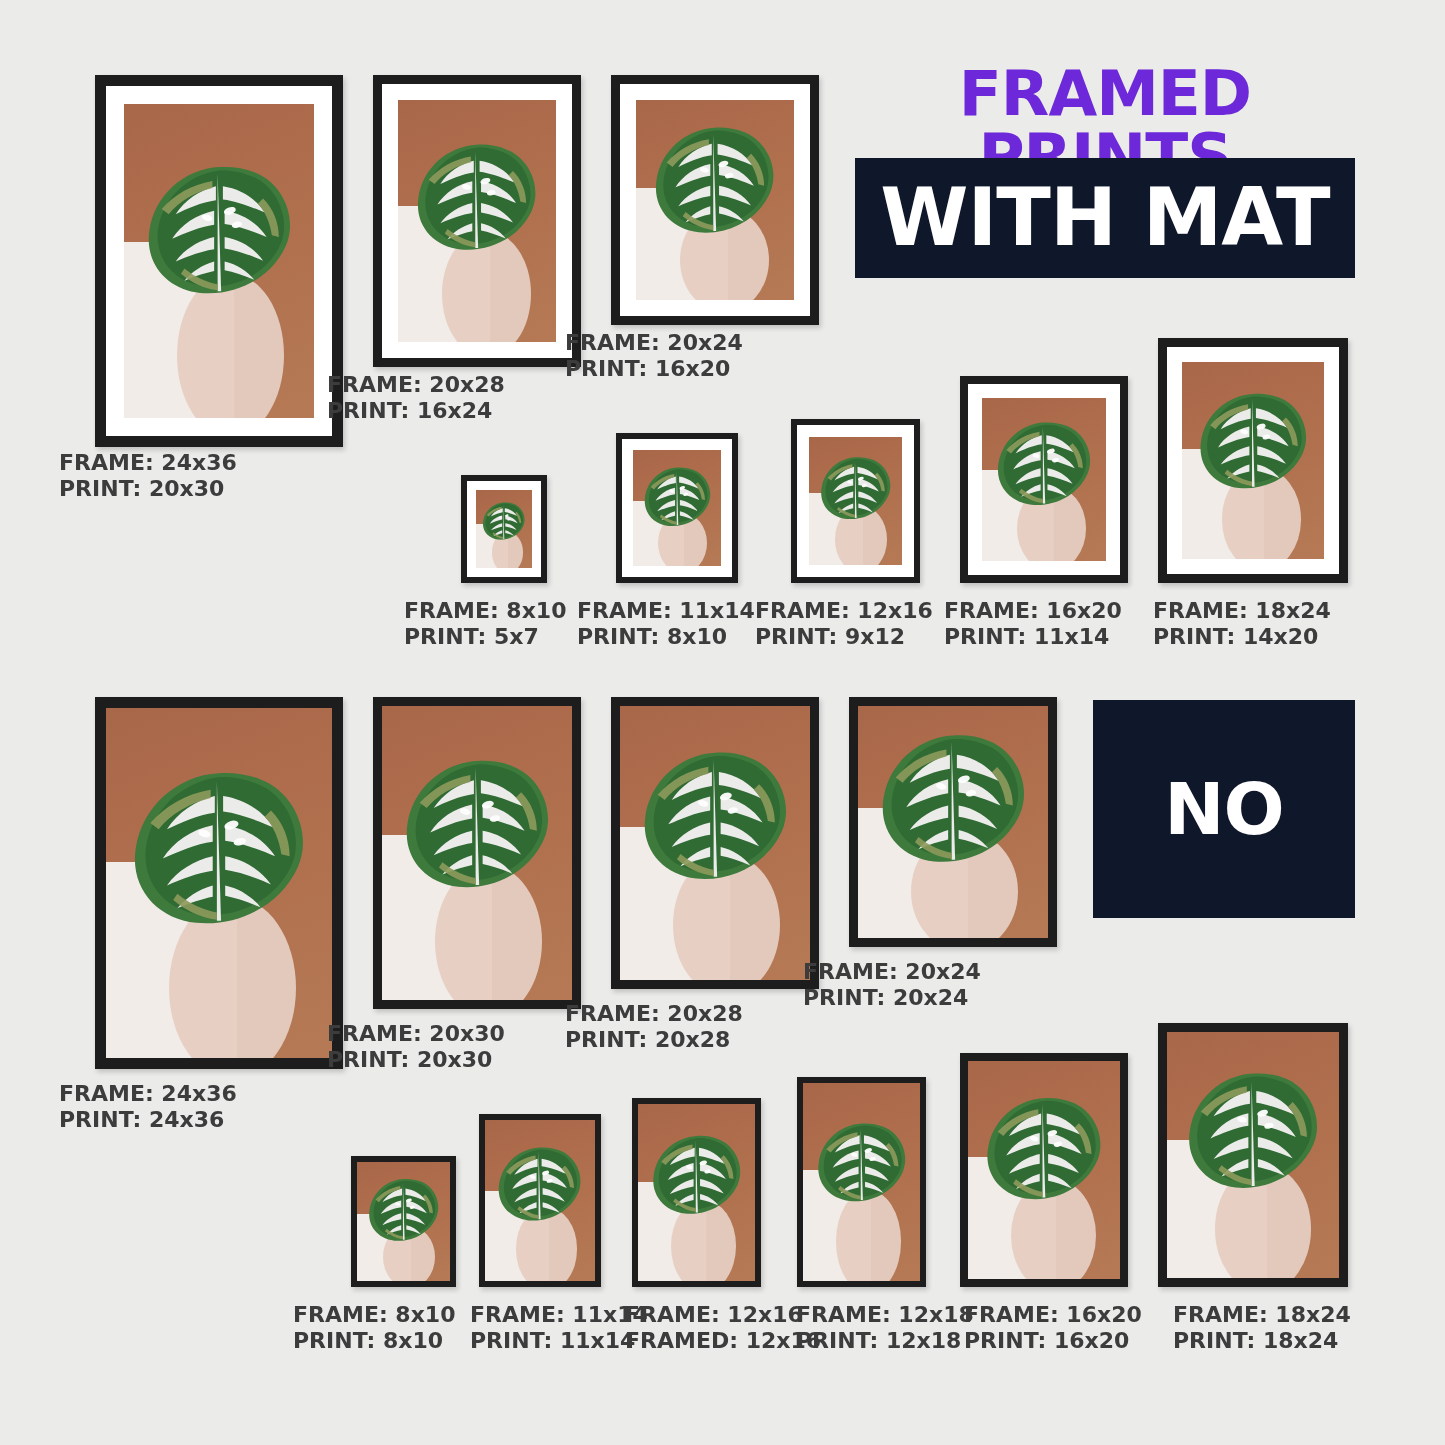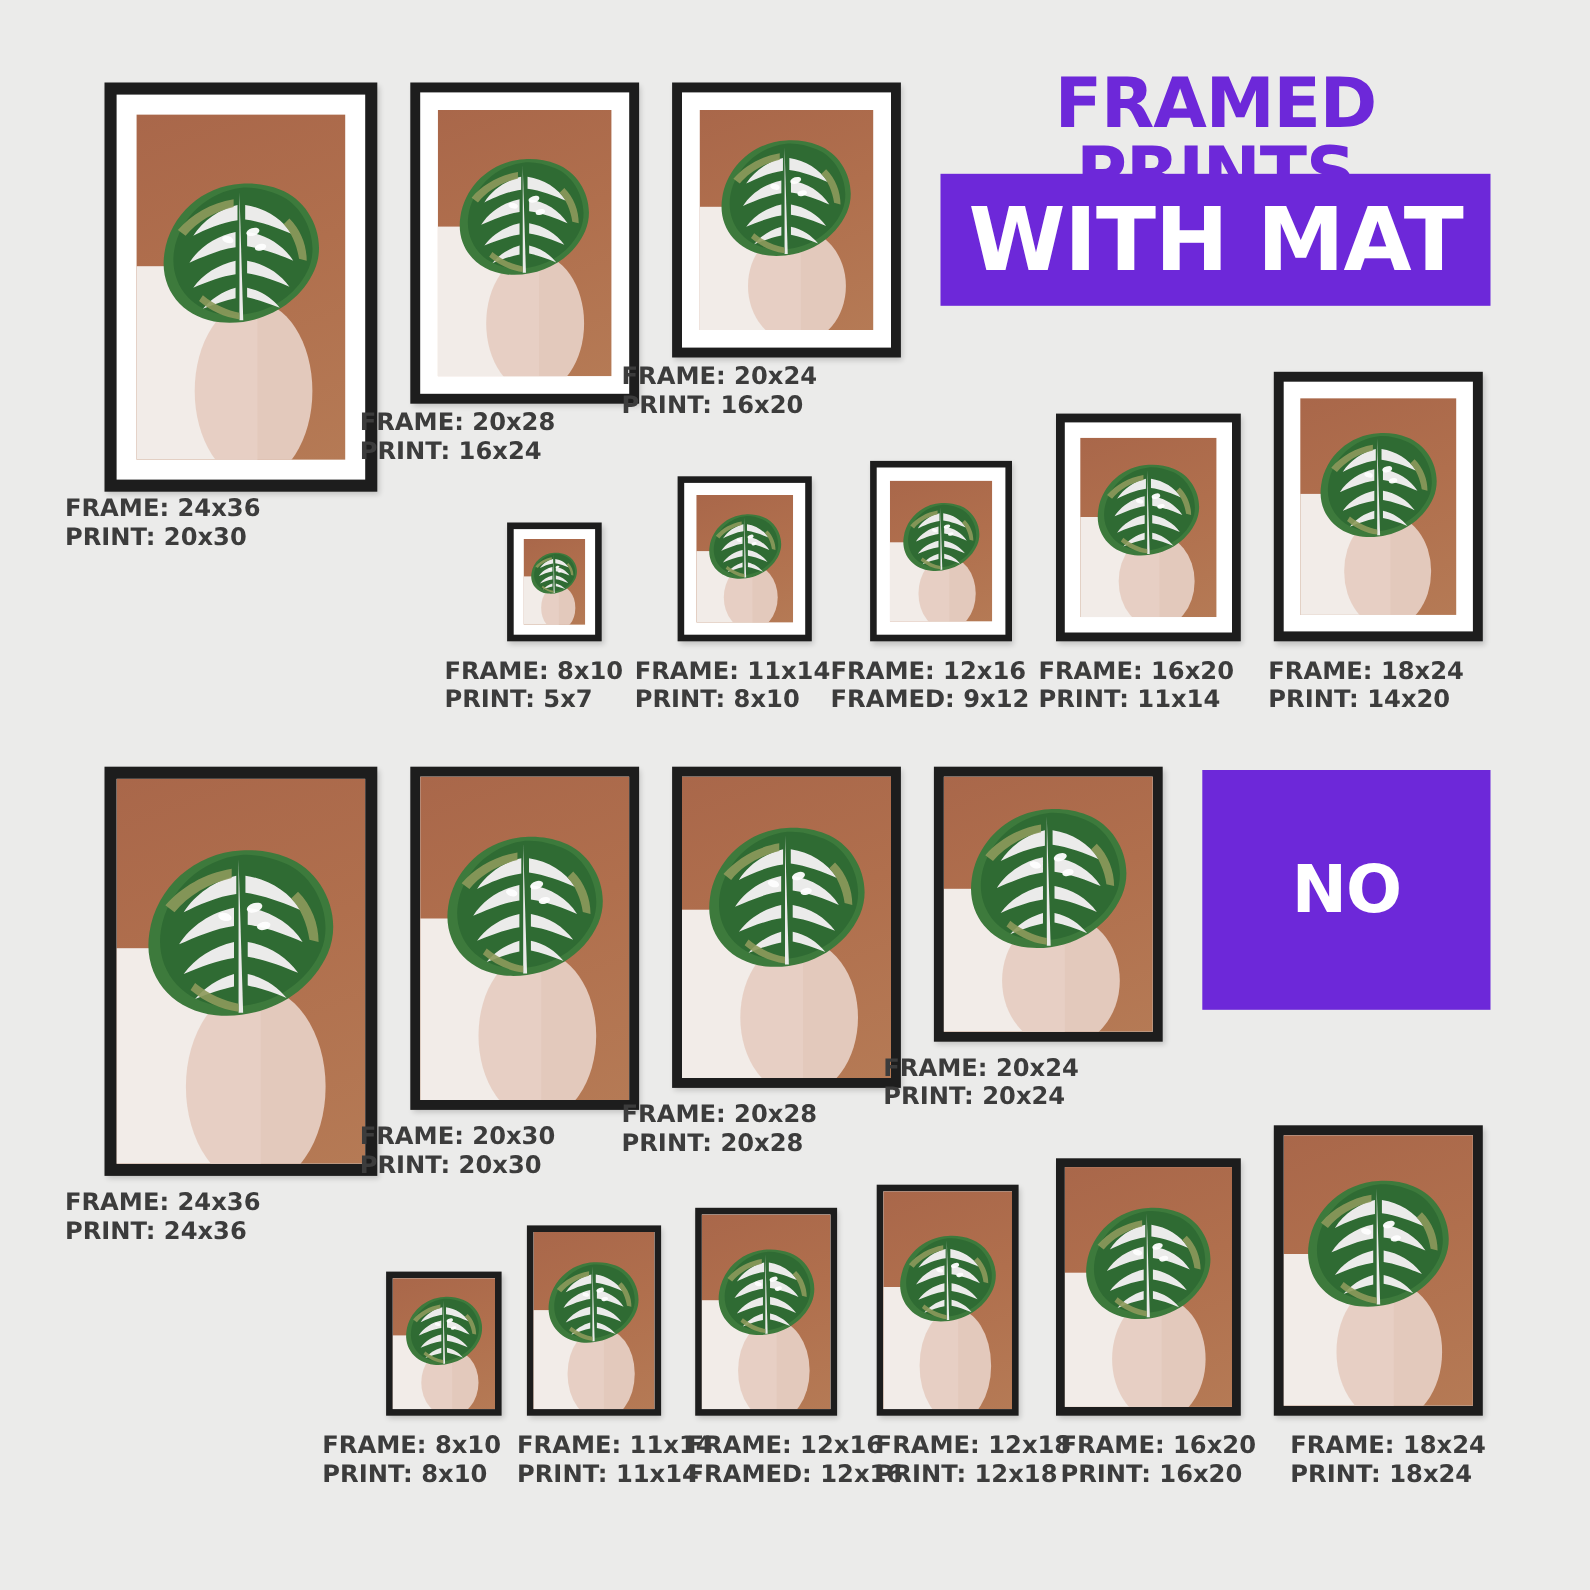--- a/index.html
+++ b/index.html
@@ -28,21 +28,21 @@
     font-size: 63px;
     font-weight: bold;
     letter-spacing: -1px;
     color: #6d28d9;
     text-align: center;
     line-height: 1;
     font-family: "DejaVu Sans", sans-serif;
   }
   .banner {
     position: absolute;
-    background: #6d28d9;
+    background: #0f172a;
     color: #ffffff;
     font-weight: bold;
     font-family: "DejaVu Sans", sans-serif;
     display: flex;
     align-items: center;
     justify-content: center;
     line-height: 1;
   }
   .banner-withmat {
     left: 855px;
@@ -50,21 +50,21 @@
     width: 500px;
     height: 120px;
     font-size: 80px;
     letter-spacing: -1px;
   }
   .banner-nomat {
     left: 1093px;
     top: 700px;
     width: 262px;
     height: 218px;
-    font-size: 60px;
+    font-size: 72px;
     flex-direction: column;
     letter-spacing: -1px;
   }
   .banner-nomat span { display: block; }
 
   
   .frame {
     position: absolute;
     box-sizing: border-box;
     background: #1d1d1d;
@@ -396,21 +396,21 @@
       <ellipse cx="120" cy="74" rx="6" ry="3.5" transform="rotate(-14 120 74)"></ellipse>
       <ellipse cx="86" cy="66" rx="6" ry="3.5" transform="rotate(16 86 66)"></ellipse>
     </g>
   </g>
 </svg>
 </div>
         </div>
       </div>
       <div class="caption" style="left: 755px; top: 598px; width: 200px;">
         <span class="l2">FRAME: 12x16</span>
-        <span class="l2">FRAMED: 9x12</span>
+        <span class="l2">PRINT: 9x12</span>
       </div>
       <div class="frame" style="left: 960px; top: 376px; width: 168px; height: 207px;">
         <div class="mat" style="left:8px;top:8px;width:152px;height:191px;"></div>
         <div class="art" style="left:22px;top:22px;width:124px;height:163px;">
           <div class="bg-brown"></div>
           <div class="bg-cream"></div>
           <div class="circle"></div>
           <div class="leaf">
 <svg viewBox="0 0 200 160" preserveAspectRatio="xMidYMid meet">
   <g>

